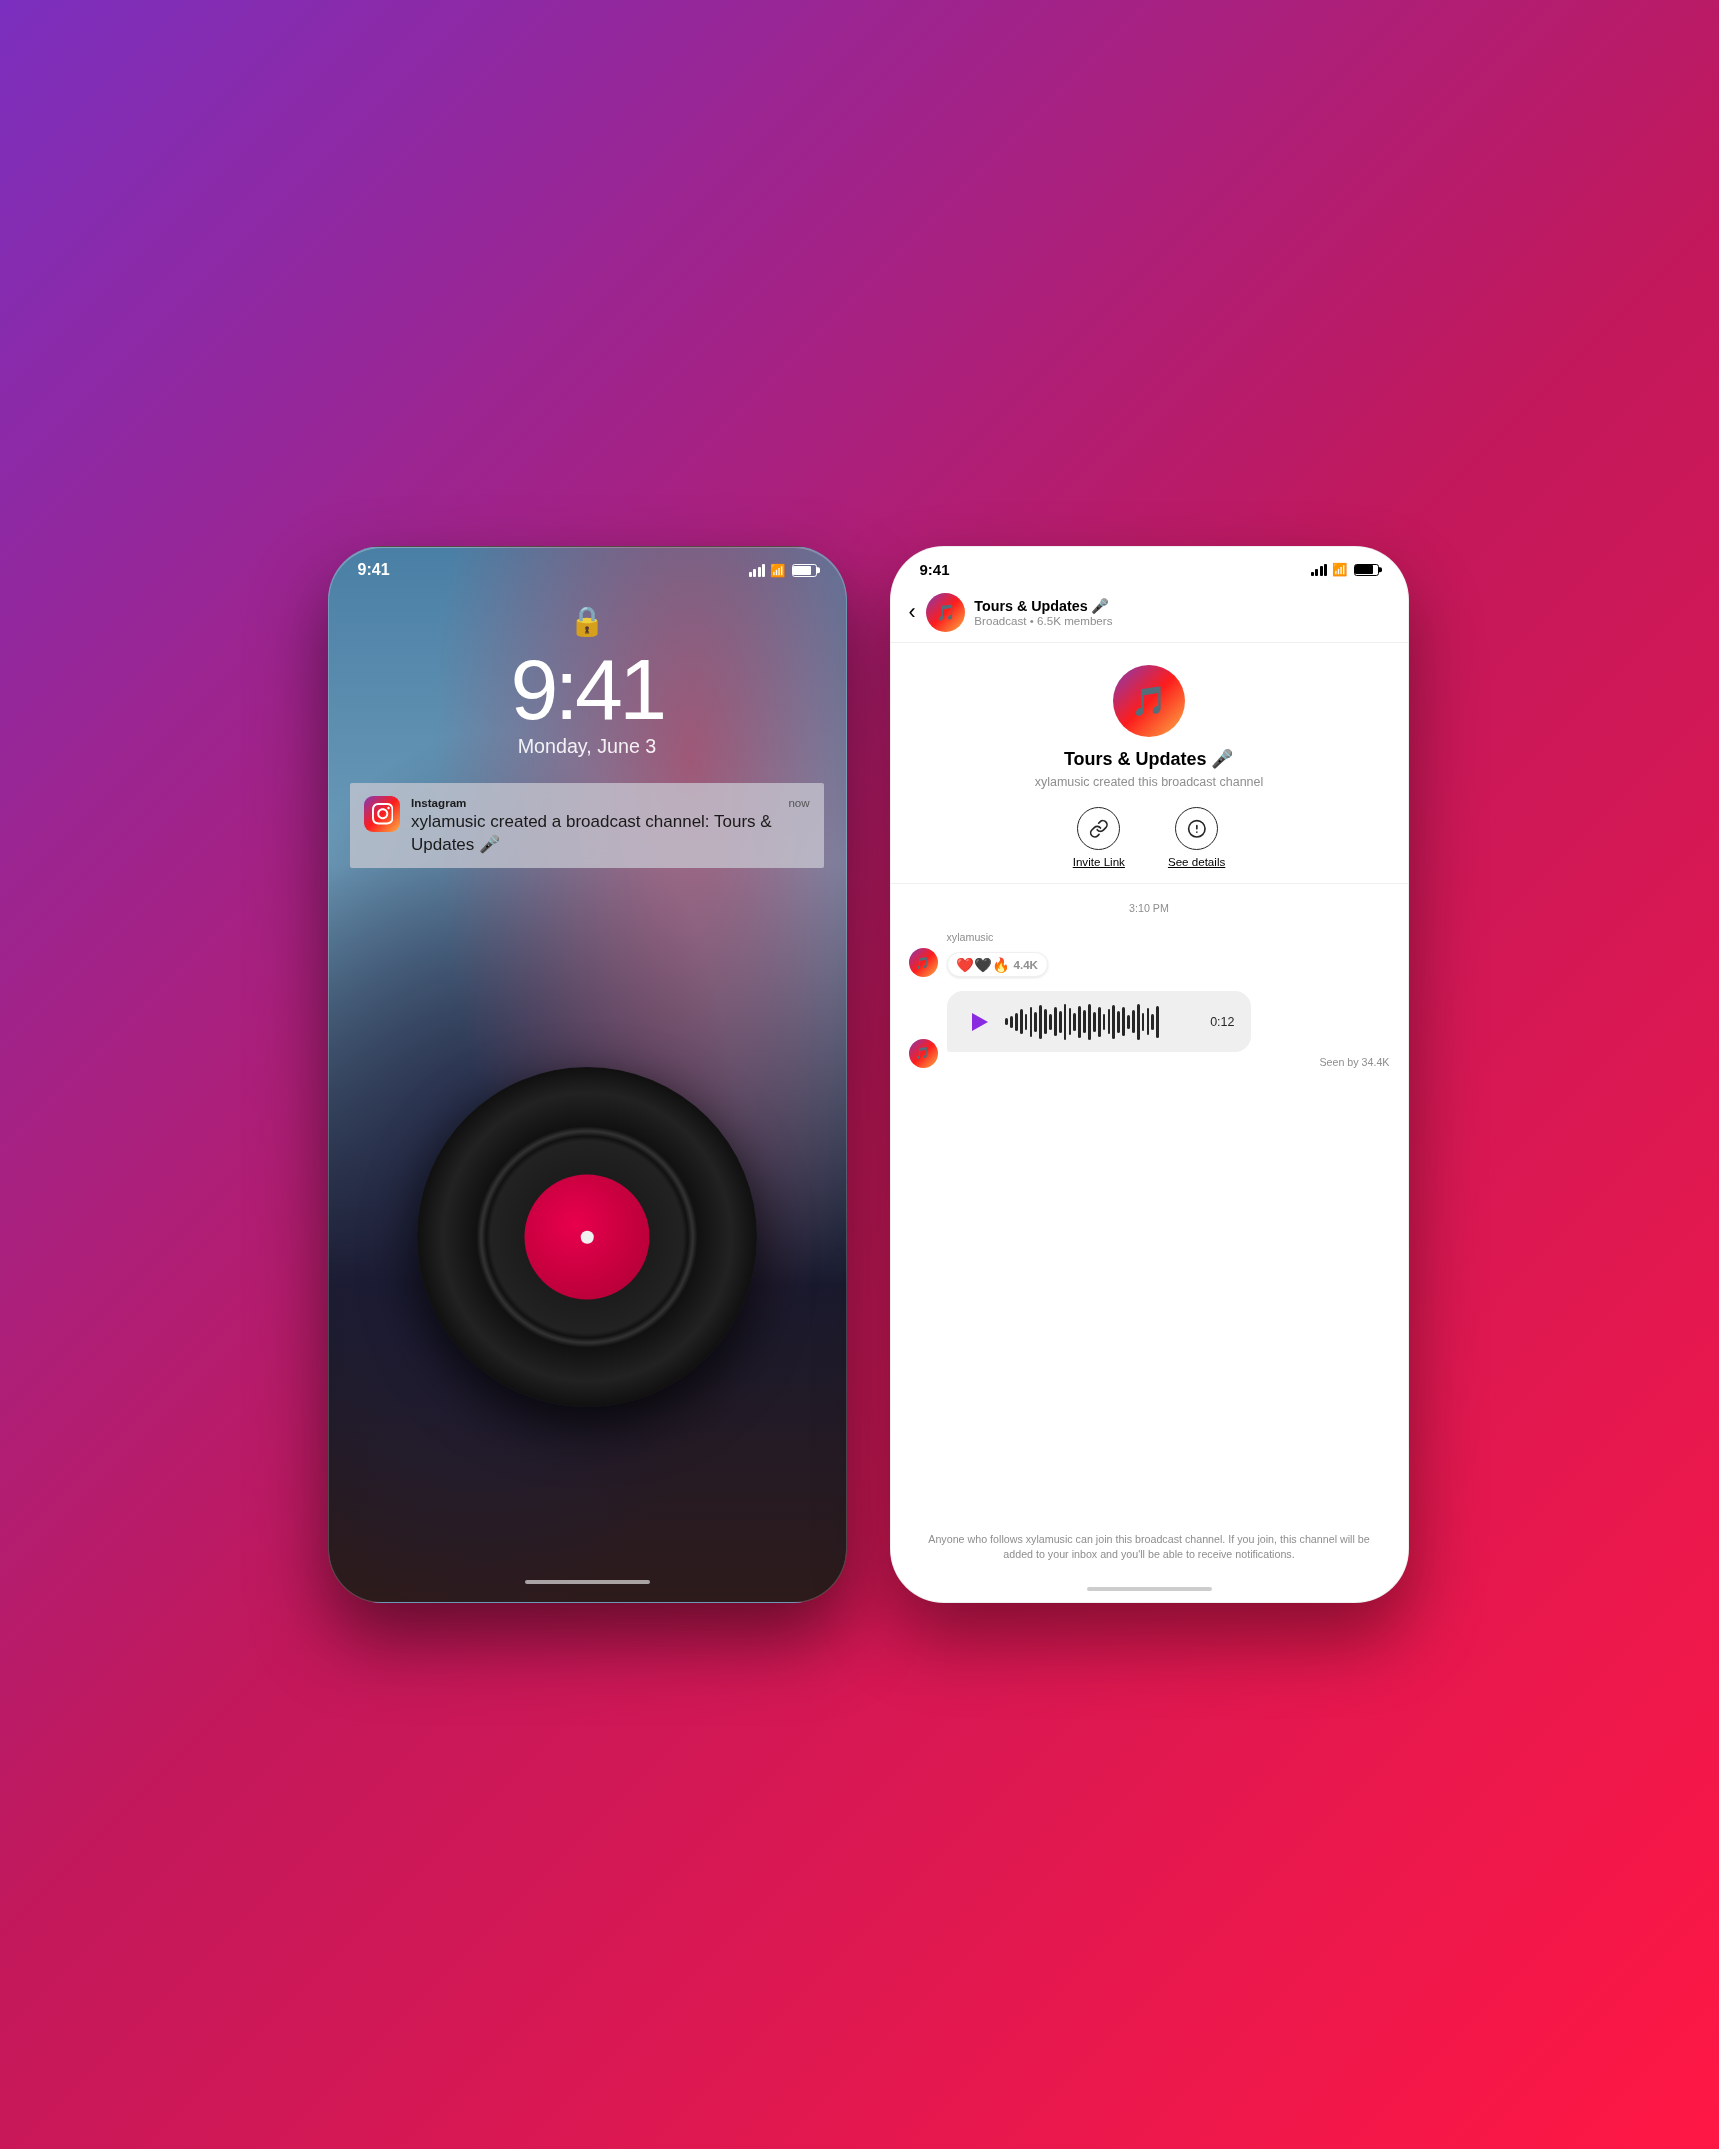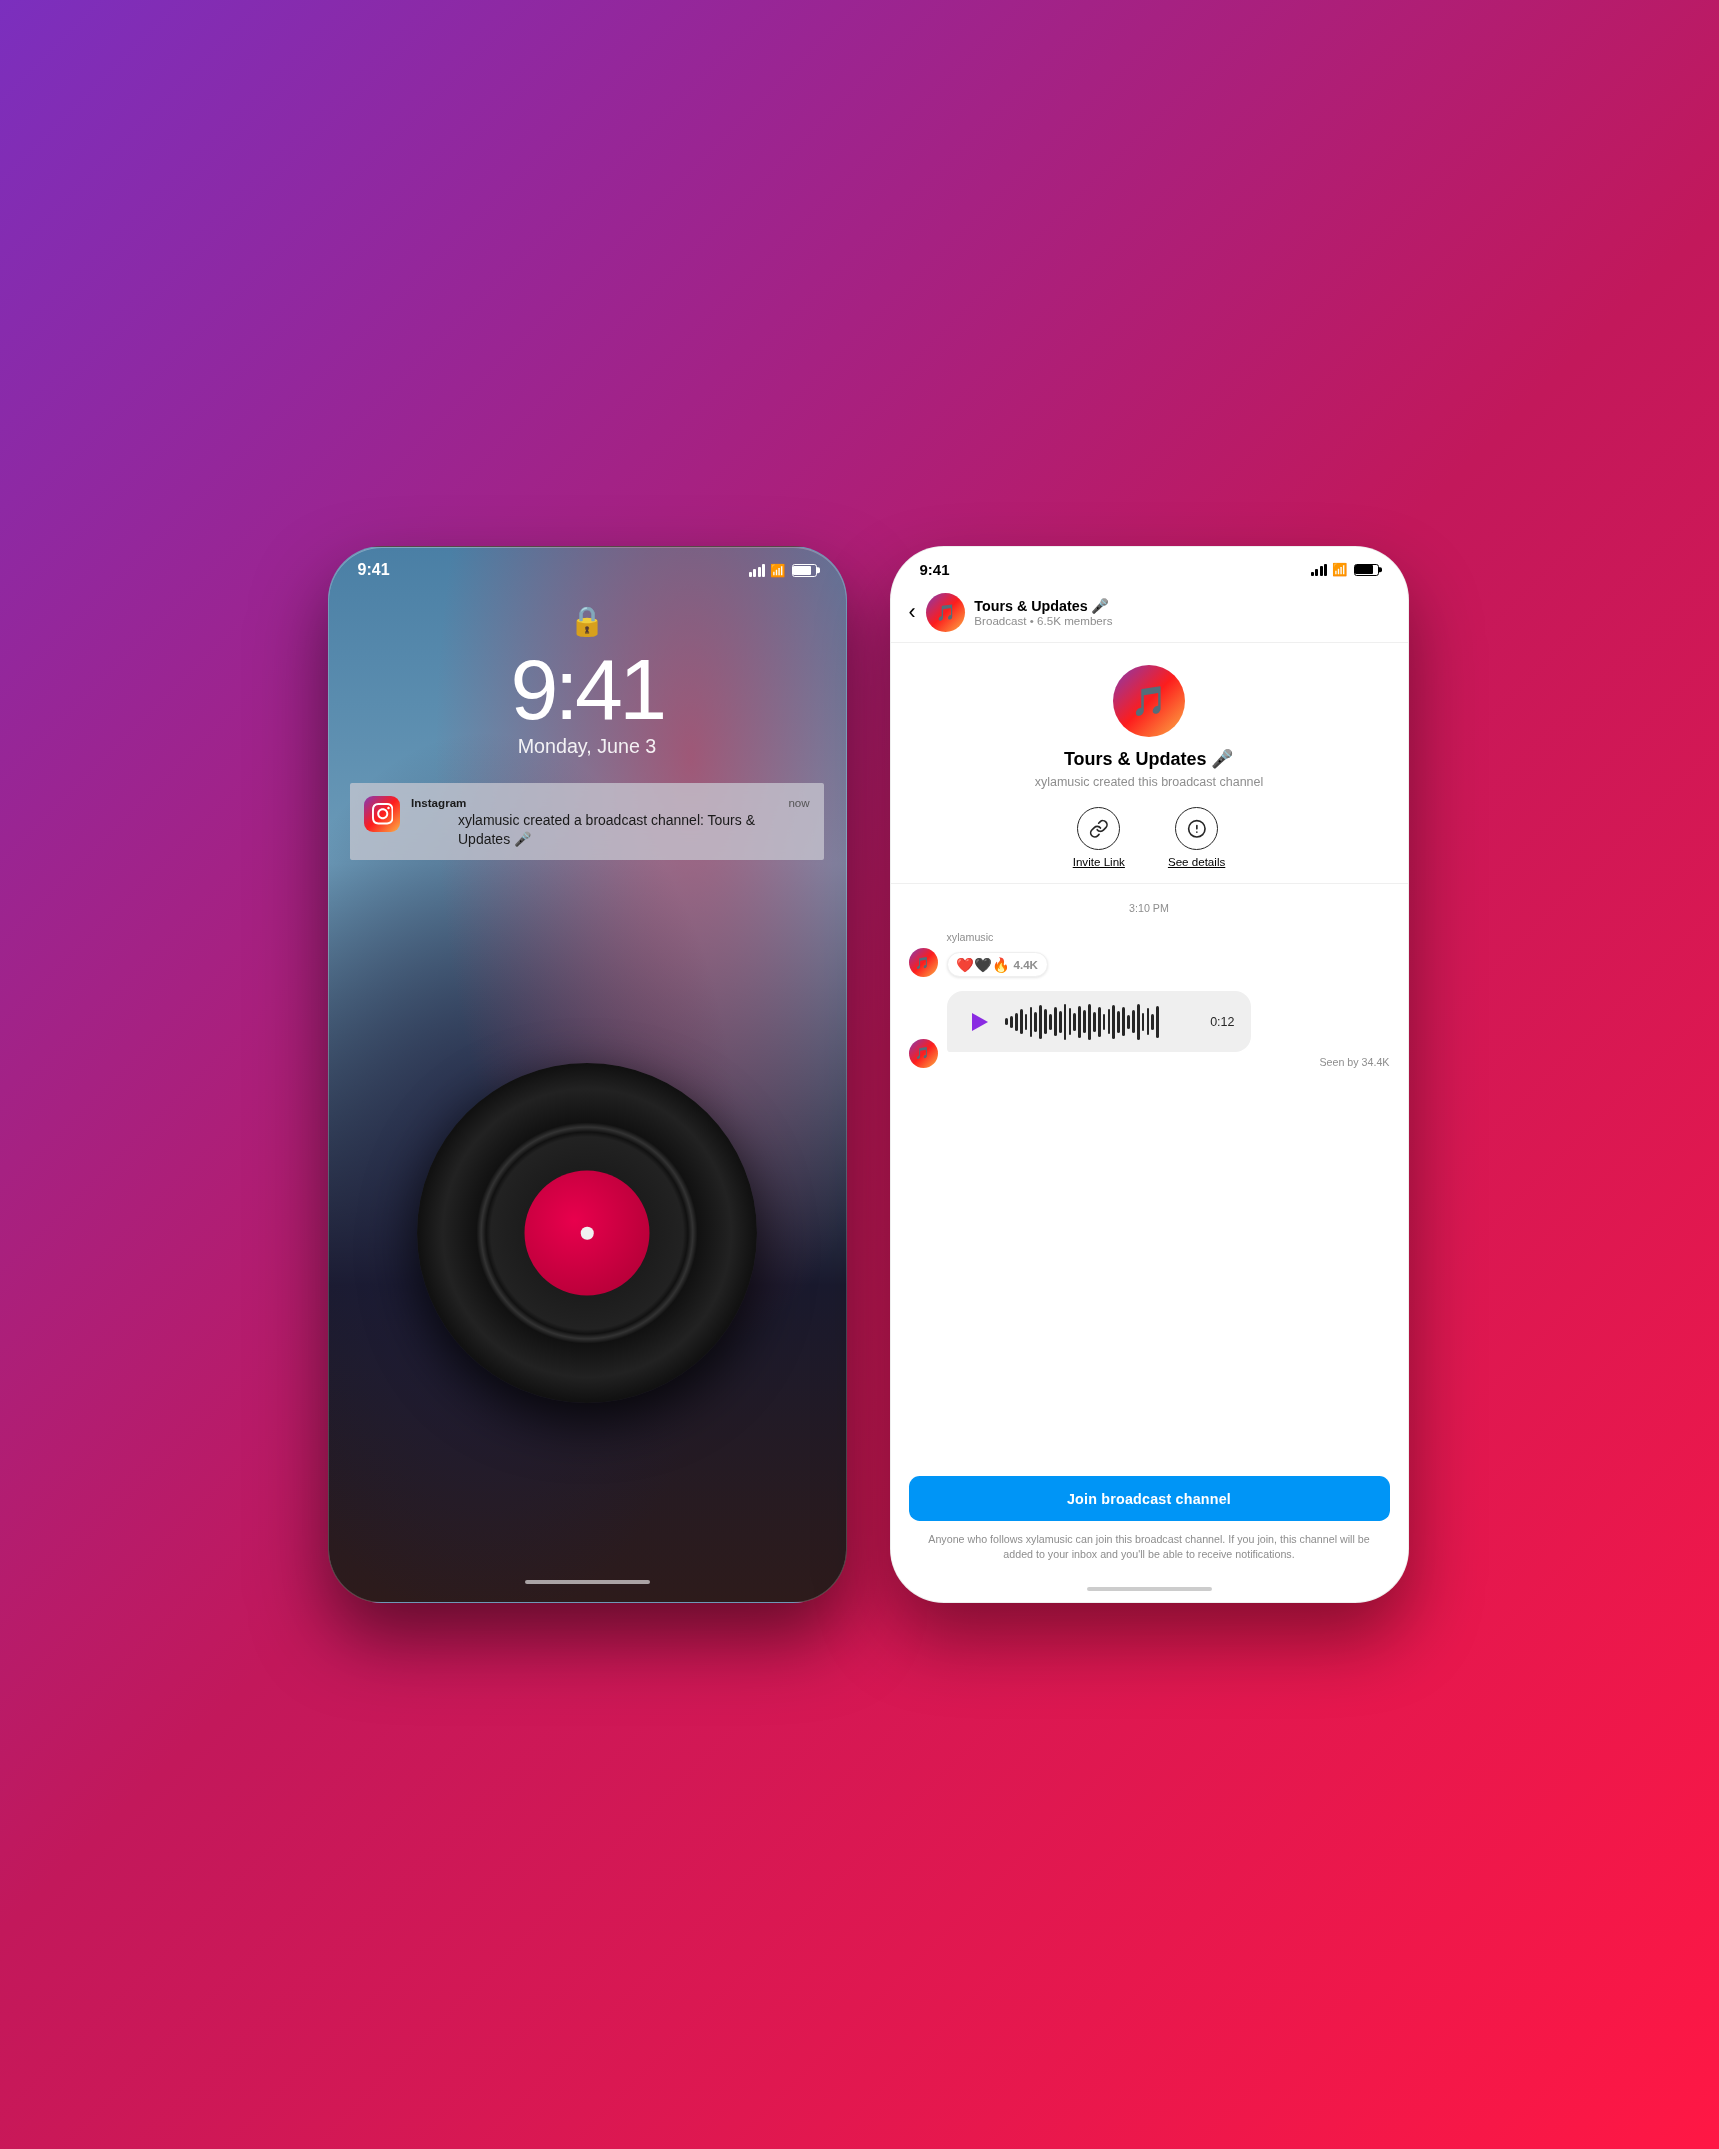--- a/index.html
+++ b/index.html
@@ -183,25 +183,24 @@
       font-weight: 600;
       color: #1a1a1a;
     }
 
     .notif-time {
       font-size: 11.6px;
       color: #555;
     }
 
     .notif-text {
-      font-size: 14px;
+      font-size: 17px;
       color: #1a1a1a;
       margin-top: 2.7px;
       line-height: 1.3;
-      margin-left: 47px;
     }
 
     
     .vinyl-area {
       flex: 1;
       display: flex;
       align-items: center;
       justify-content: center;
       margin-top: 27px;
     }
@@ -757,21 +756,20 @@
                 <div class="wave-bar" style="height: 32px;"></div>
               </div>
             <span class="audio-duration">0:12</span>
           </div>
           <div class="seen-by">Seen by 34.4K</div>
         </div>
       </div>
     </div>
 
     <div class="chat-bottom">
-      <button class="join-button">Join broadcast channel</button>
       <div class="join-disclaimer">Anyone who follows xylamusic can join this broadcast channel. If you join, this channel will be added to your inbox and you'll be able to receive notifications.</div>
     </div>
 
     <div class="home-indicator-right"></div>
   </div>
 
 </div>
 
 
 </body></html>

